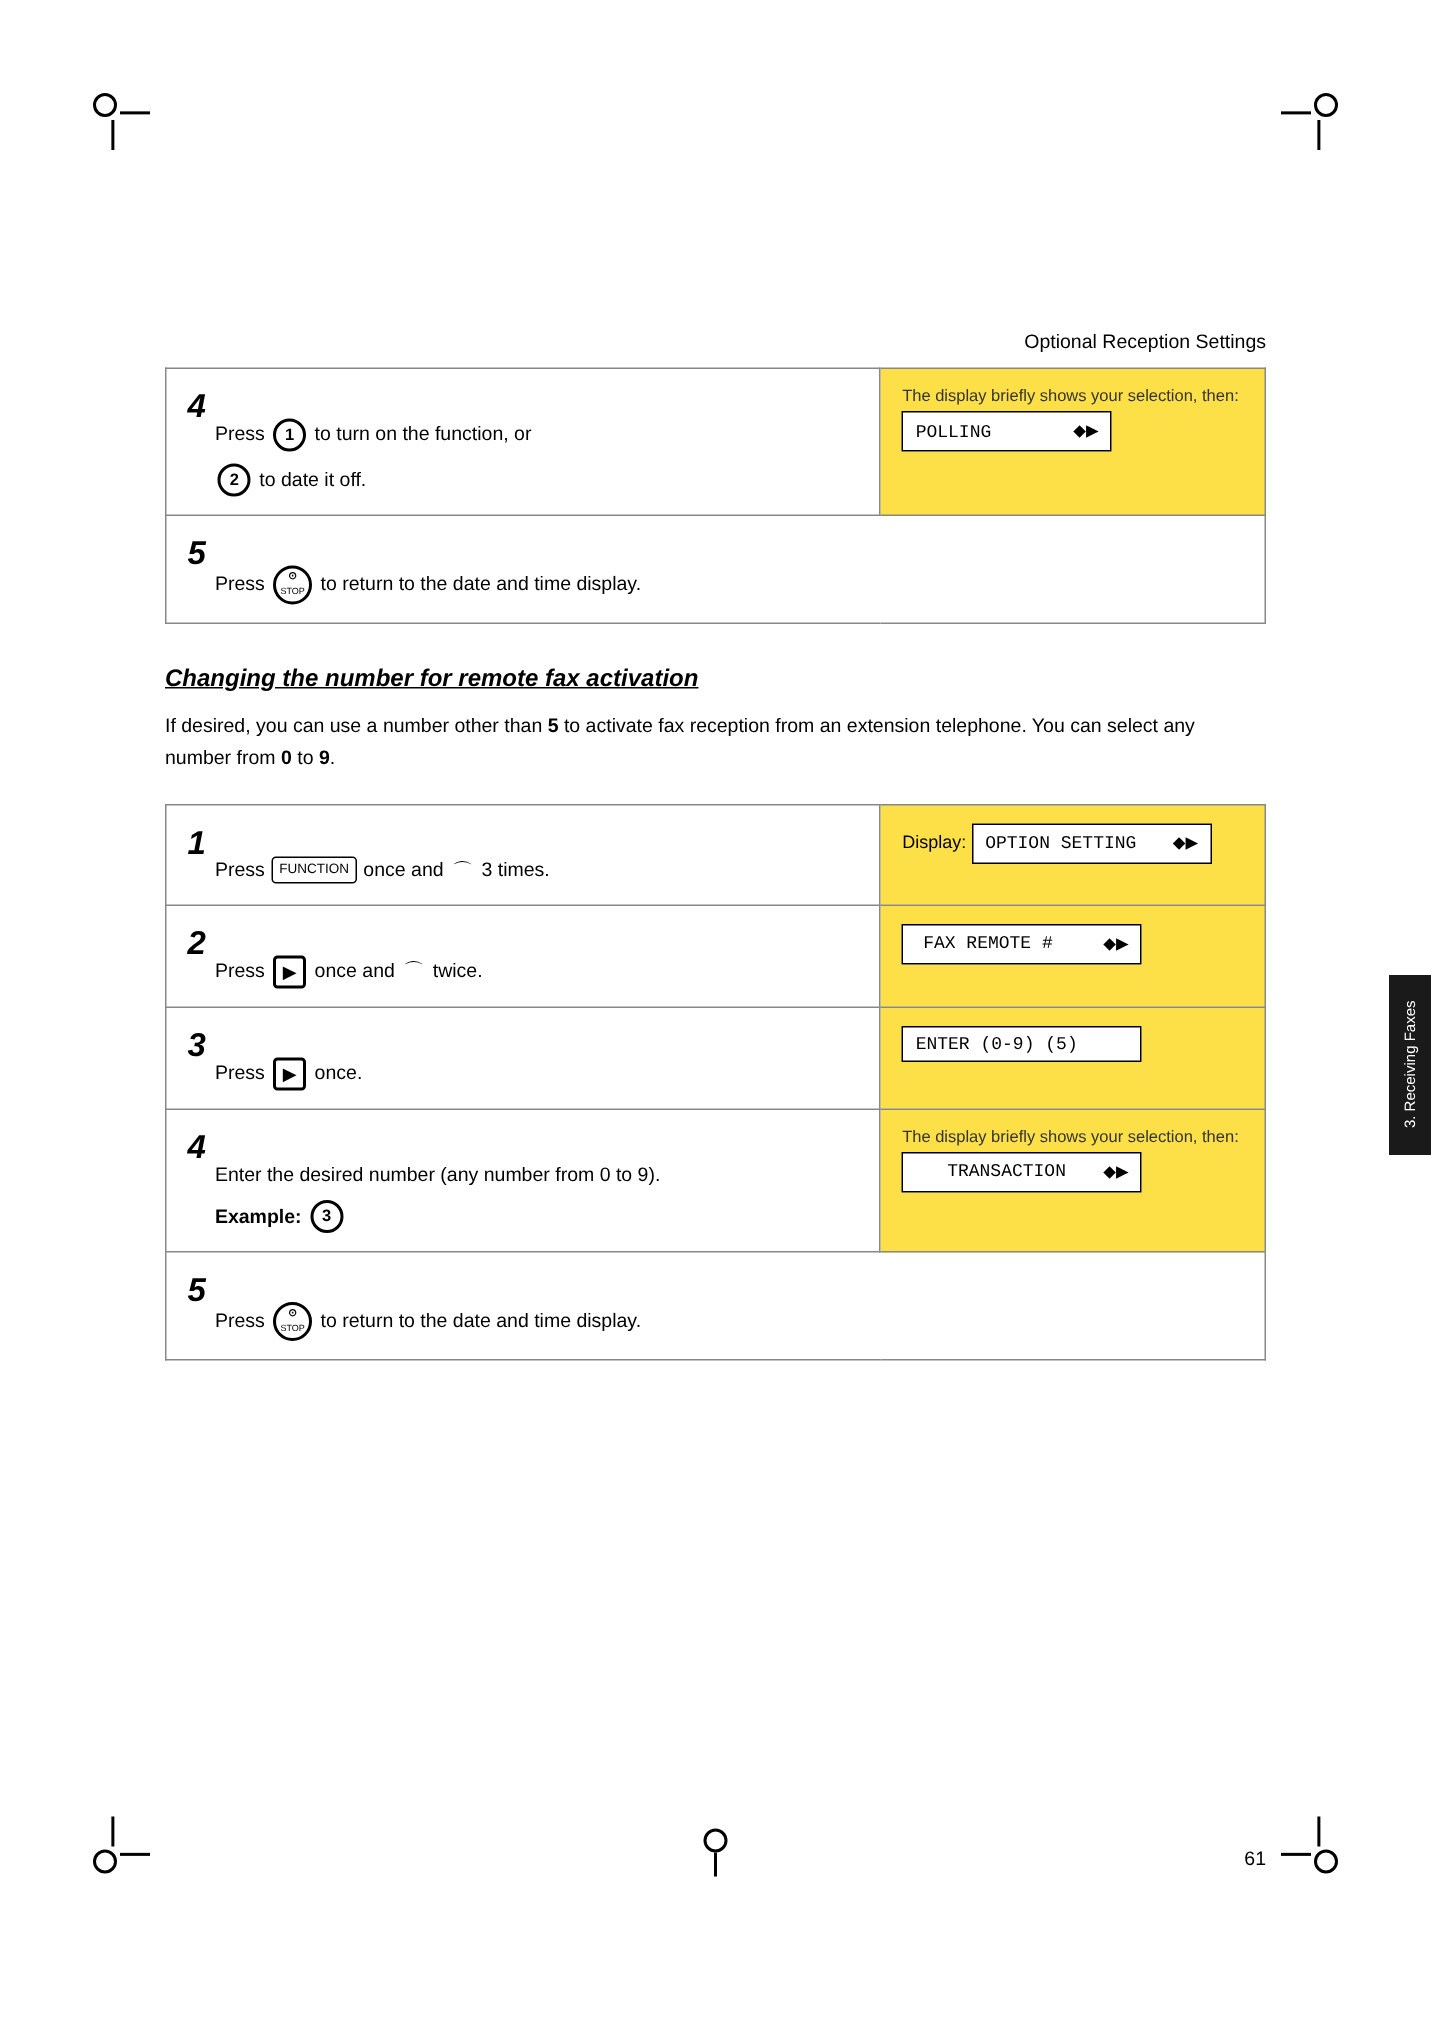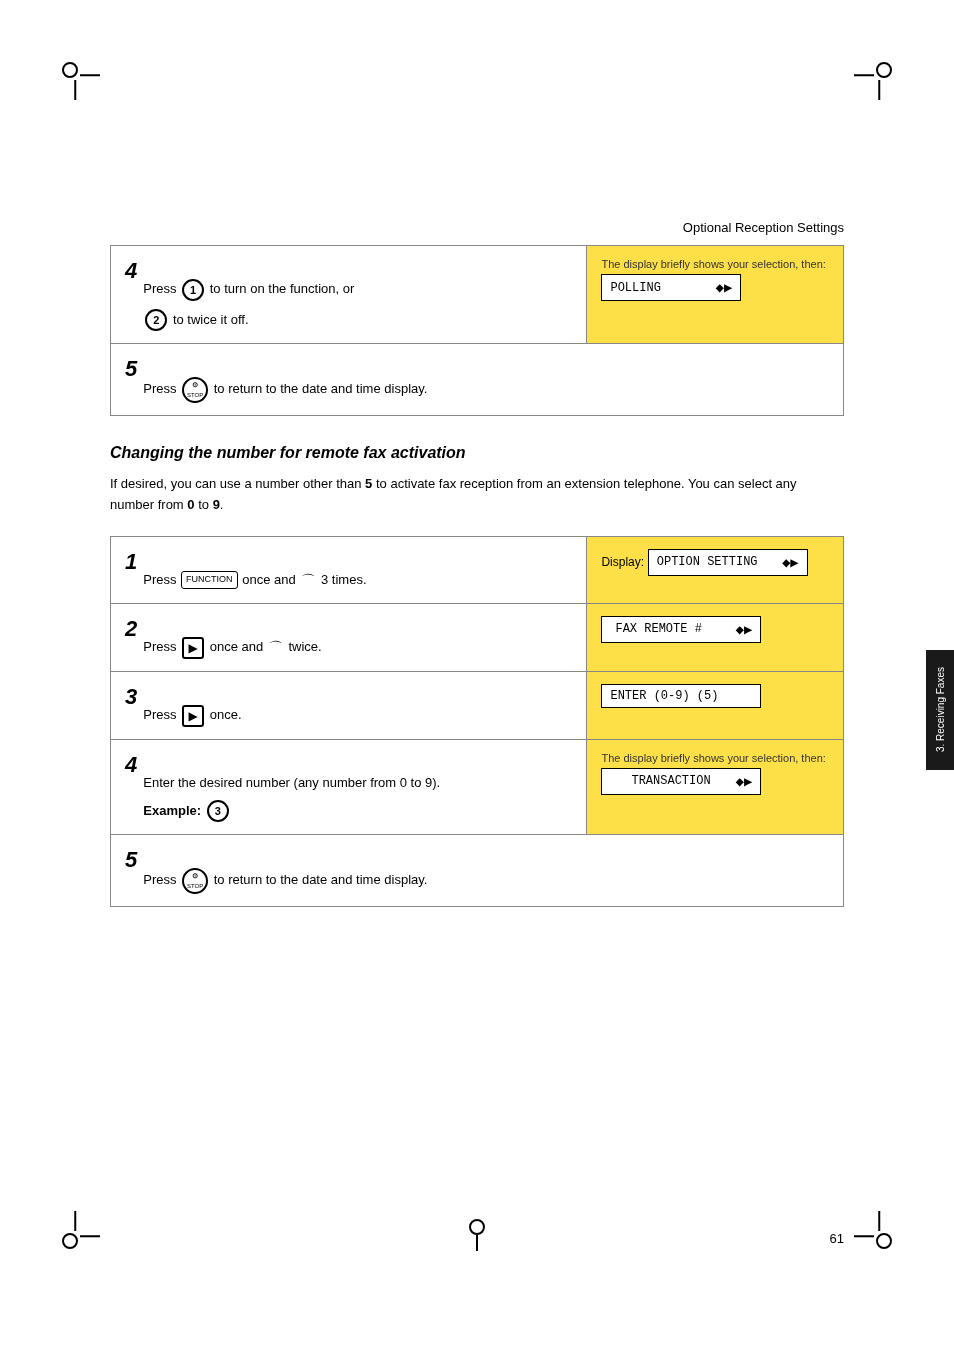--- a/index.html
+++ b/index.html
@@ -241,20 +241,21 @@
       color: #333;
       margin-bottom: 4px;
     }
 
     
     .section-heading {
       font-size: 16px;
       font-weight: bold;
       font-style: italic;
       margin: 28px 0 12px 0;
+      text-decoration: underline;
     }
     .section-intro {
       font-size: 13px;
       line-height: 1.6;
       margin-bottom: 20px;
     }
     .section-intro b {
       font-weight: bold;
     }
 
@@ -315,21 +316,21 @@
 
   <table class="instruction-table">
     <tbody>
         <tr>
       <td class="step-cell">
         <div class="step-content">
           <span class="step-num">4</span>
           <div class="step-text">
             <span>Press</span>&nbsp;<span class="key-circle">1</span>&nbsp;<span>to turn on the function, or</span>
             <div class="step-sub">
-              <span class="key-circle">2</span>&nbsp;<span>to twice it off.</span>
+              <span class="key-circle">2</span>&nbsp;<span>to date it off.</span>
             </div>
           </div>
         </div>
       </td>
       <td class="display-cell">
         <div class="display-small-text">The display briefly shows your selection, then:</div>
         <div class="display-box">
           <span>POLLING</span>
           <span class="display-arrow">◆▶</span>
         </div>

